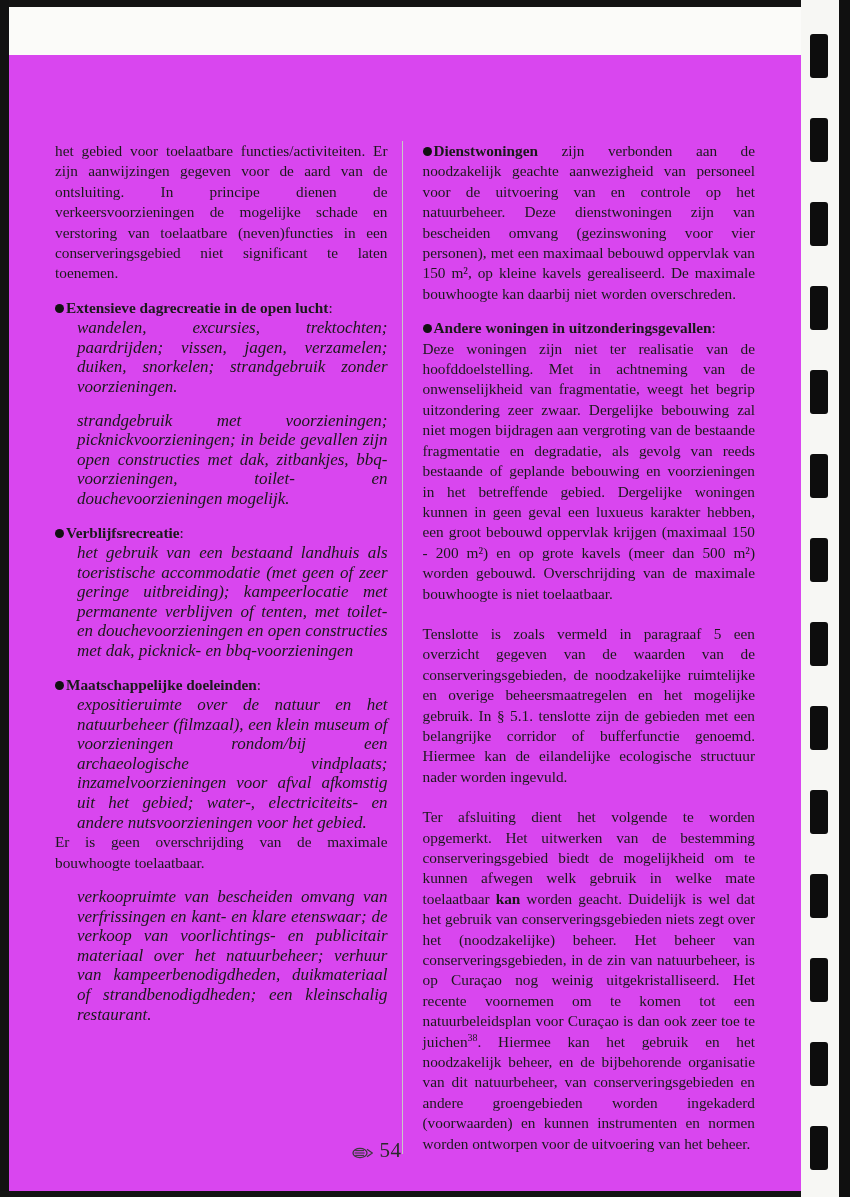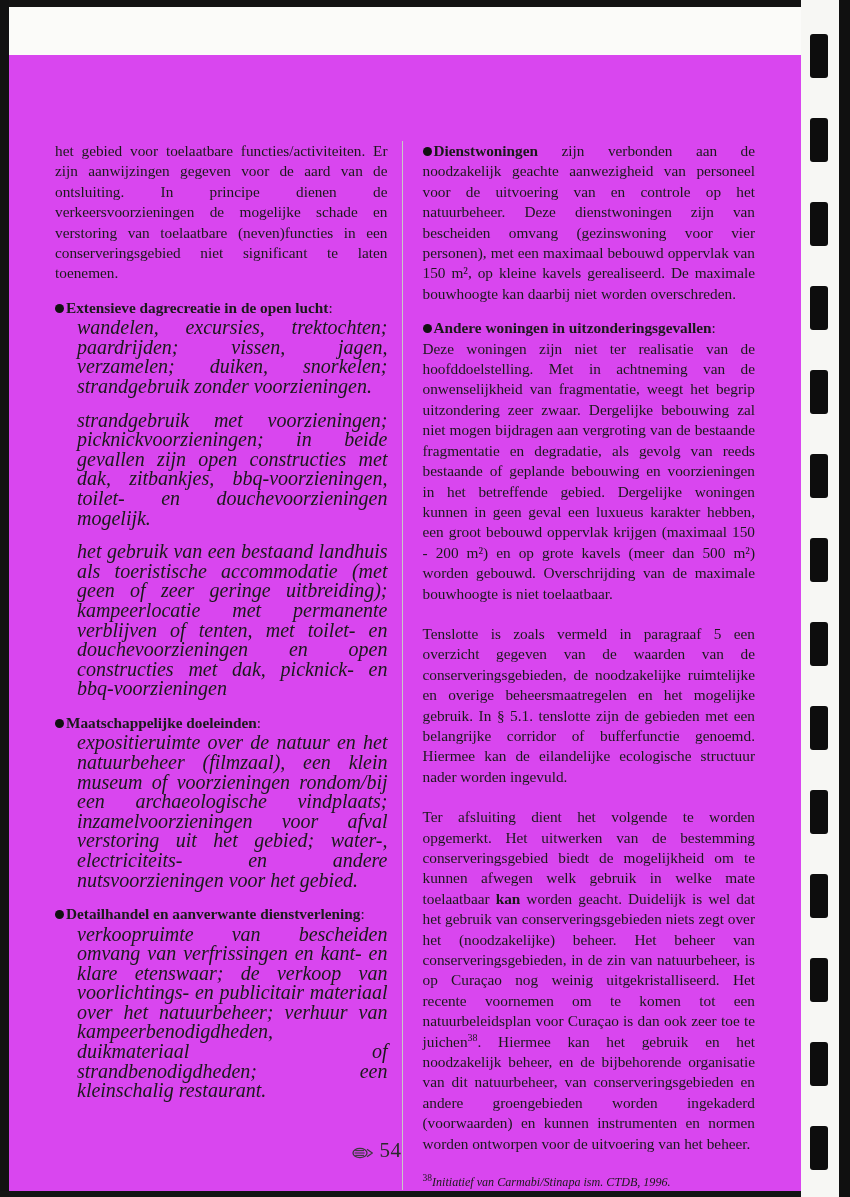--- a/index.html
+++ b/index.html
@@ -106,21 +106,21 @@
     border-radius: 50%;
     background: #111;
     margin-right: 2px;
     vertical-align: 0px;
   }
   .heading .label { font-weight: bold; }
   .heading .tail { font-weight: normal; }
 
   .italic-block {
     font-style: italic;
-    font-size: 20px;
+    font-size: 17px;
     line-height: 19.6px;
     margin: 0;
     padding-left: 22px;
     text-align: justify;
   }
   .body-run {
     font-size: 15.3px;
     line-height: 20.4px;
     margin: 0;
     text-align: justify;
@@ -188,34 +188,35 @@
 
           <div class="gap"></div>
 
           <div>
             <p class="italic-block">strandgebruik met voorzieningen; picknickvoorzieningen; in beide gevallen zijn open constructies met dak, zitbankjes, bbq-voorzieningen, toilet- en douchevoorzieningen mogelijk.</p>
           </div>
 
           <div class="gap"></div>
 
           <div>
+            <p class="heading"><span class="bullet"></span><span class="label">Verblijfsrecreatie</span><span class="tail">:</span></p>
             <p class="italic-block">het gebruik van een bestaand landhuis als toeristische accommodatie (met geen of zeer geringe uitbreiding); kampeerlocatie met permanente verblijven of tenten, met toilet- en douchevoorzieningen en open constructies met dak, picknick- en bbq-voorzieningen</p>
           </div>
 
           <div class="gap"></div>
 
           <div>
             <p class="heading"><span class="bullet"></span><span class="label">Maatschappelijke doeleinden</span><span class="tail">:</span></p>
-            <p class="italic-block">expositieruimte over de natuur en het natuurbeheer (filmzaal), een klein museum of voorzieningen rondom/bij een archaeologische vindplaats; inzamelvoorzieningen voor afval verstoring uit het gebied; water-, electriciteits- en andere nutsvoorzieningen voor het gebied.</p>
-          </div>
-
-          <div class="gap"></div>
-
-          <div>
-            <p class="heading"><span class="bullet"></span><span class="label">Detailhandel en aanverwante dienstverlening</span><span class="tail">:</span></p>
+            <p class="italic-block">expositieruimte over de natuur en het natuurbeheer (filmzaal), een klein museum of voorzieningen rondom/bij een archaeologische vindplaats; inzamelvoorzieningen voor afval afkomstig uit het gebied; water-, electriciteits- en andere nutsvoorzieningen voor het gebied.</p>
+            <p class="body-run">Er is geen overschrijding van de maximale bouwhoogte toelaatbaar.</p>
+          </div>
+
+          <div class="gap"></div>
+
+          <div>
             <p class="italic-block">verkoopruimte van bescheiden omvang van verfrissingen en kant- en klare etenswaar; de verkoop van voorlichtings- en publicitair materiaal over het natuurbeheer; verhuur van kampeerbenodigdheden, duikmateriaal of strandbenodigdheden; een kleinschalig restaurant.</p>
           </div>
 
         </div>
 
         <div class="col col-right">
 
           <div>
             <p class="body-run"><span class="bullet"></span><span class="inline-bold">Dienstwoningen</span><span> zijn verbonden aan de noodzakelijk geachte aanwezigheid van personeel voor de uitvoering van en controle op het natuurbeheer. Deze dienstwoningen zijn van bescheiden omvang (gezinswoning voor vier personen), met een maximaal bebouwd oppervlak van 150 m², op kleine kavels gerealiseerd. De maximale bouwhoogte kan daarbij niet worden overschreden.</span></p>
           </div>
@@ -228,21 +229,20 @@
           </div>
 
           <div class="gap-lg"></div>
 
           <p class="body-run">Tenslotte is zoals vermeld in paragraaf 5 een overzicht gegeven van de waarden van de conserveringsgebieden, de noodzakelijke ruimtelijke en overige beheersmaatregelen en het mogelijke gebruik. In § 5.1. tenslotte zijn de gebieden met een belangrijke corridor of bufferfunctie genoemd. Hiermee kan de eilandelijke ecologische structuur nader worden ingevuld.</p>
 
           <div class="gap-lg"></div>
 
           <p class="body-run"><span>Ter afsluiting dient het volgende te worden opgemerkt. Het uitwerken van de bestemming conserveringsgebied biedt de mogelijkheid om te kunnen afwegen welk gebruik in welke mate toelaatbaar </span><span class="inline-bold">kan</span><span> worden geacht. Duidelijk is wel dat het gebruik van conserveringsgebieden niets zegt over het (noodzakelijke) beheer. Het beheer van conserveringsgebieden, in de zin van natuurbeheer, is op Curaçao nog weinig uitgekristalliseerd. Het recente voornemen om te komen tot een natuurbeleidsplan voor Curaçao is dan ook zeer toe te juichen</span><sup>38</sup><span>. Hiermee kan het gebruik en het noodzakelijk beheer, en de bijbehorende organisatie van dit natuurbeheer, van conserveringsgebieden en andere groengebieden worden ingekaderd (voorwaarden) en kunnen instrumenten en normen worden ontworpen voor de uitvoering van het beheer.</span></p>
 
-          <p class="footnote"><sup>38</sup><span>Initiatief van Carmabi/Stinapa ism. CTDB, 1996.</span></p>
 
         </div>
 
       </div>
     </div>
 
     <div class="pagenum-wrap">
       <span class="orn">
         <svg width="21" height="12" viewBox="0 0 21 12" aria-hidden="true">
           <ellipse cx="8" cy="6" rx="7" ry="4.6" fill="none" stroke="#3a3a3a" stroke-width="1.3"></ellipse>

